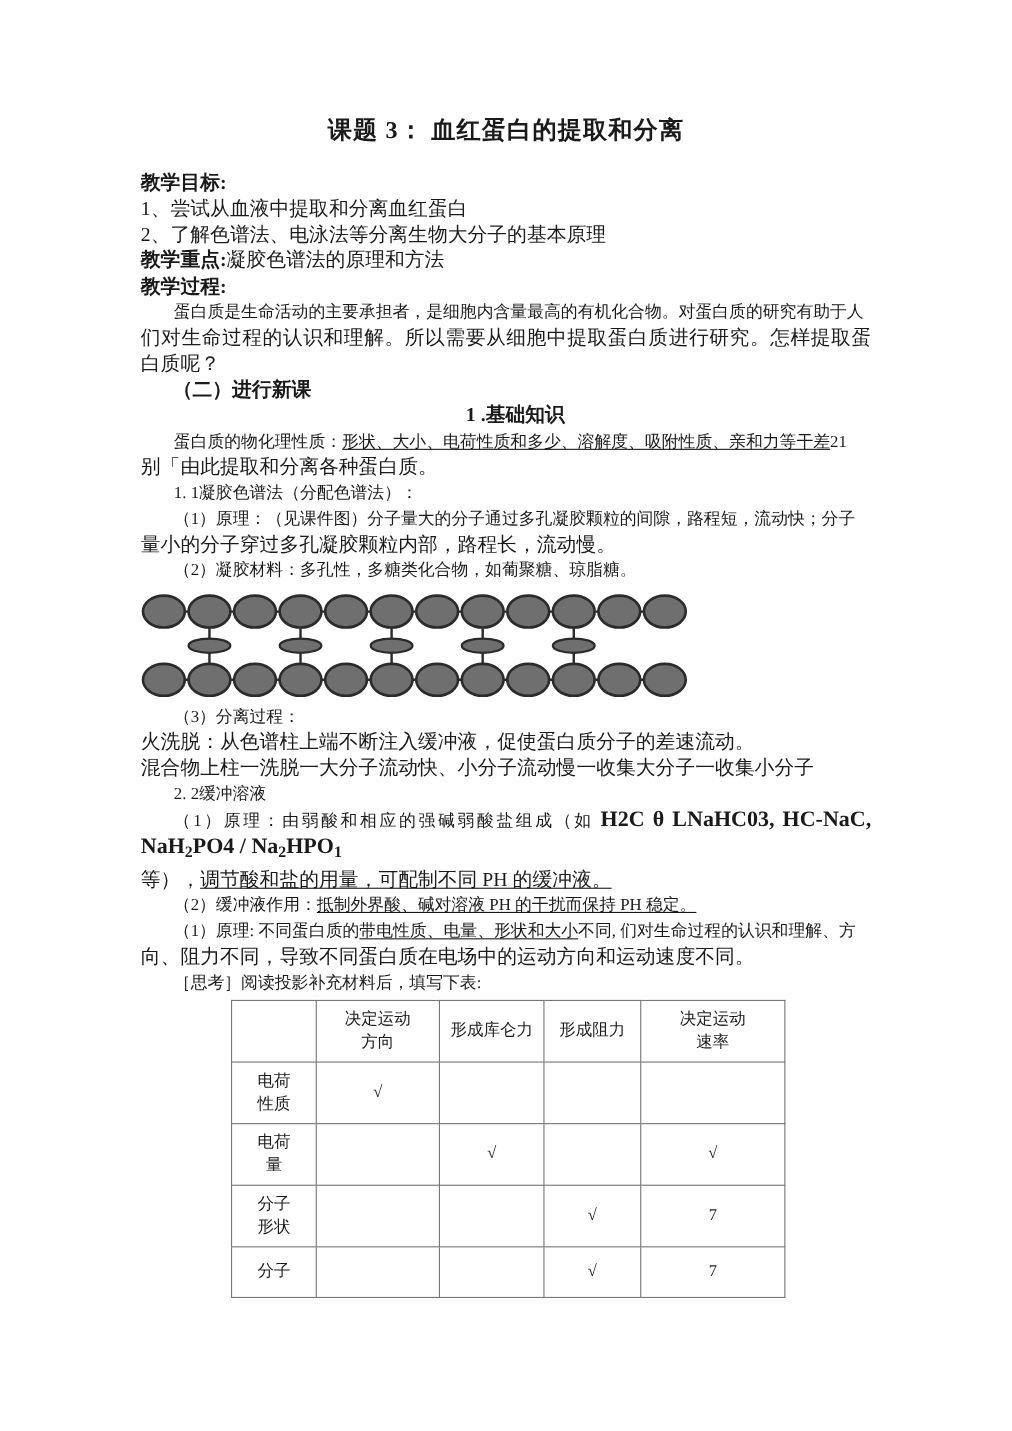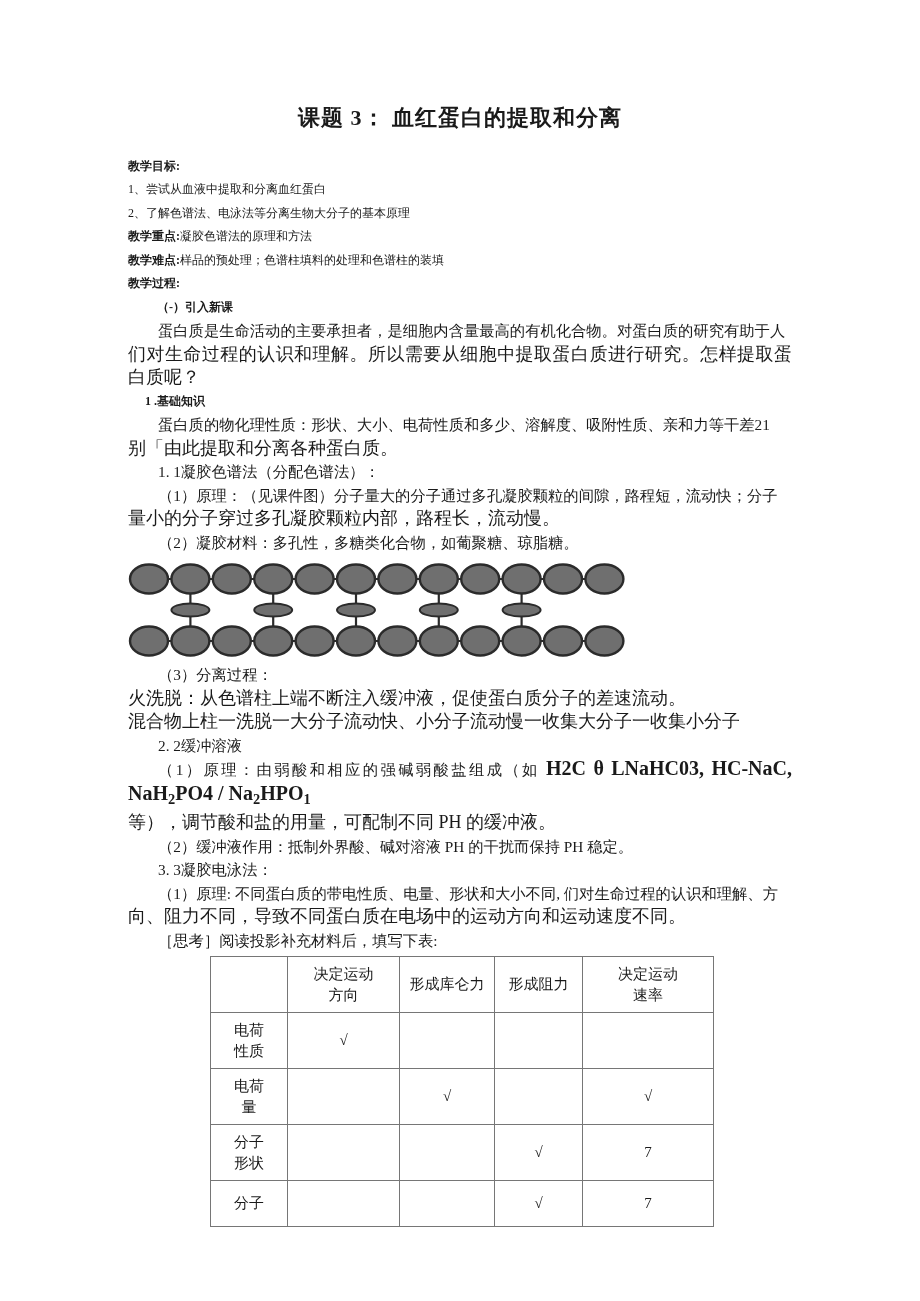--- a/index.html
+++ b/index.html
@@ -35,43 +35,43 @@
     font-size: 22px;
     font-weight: bold;
     text-align: center;
     letter-spacing: 1px;
     margin: 0 0 22px 0;
     line-height: 1.3;
   }
 
   
   .line {
-    font-size: 12px;
+    font-size: 18px;
     line-height: 23.5px;
     margin: 0;
     white-space: pre-wrap;
   }
   .b { font-weight: bold; }
   .indent1 { text-indent: 0; padding-left: 29px; }
-  .indent2 { text-indent: 0; padding-left: 17px; }
+  .indent2 { text-indent: 0; padding-left: 17px; text-align: center; }
   .para {
     font-size: 15.3px;
     line-height: 23.5px;
     margin: 0;
     text-indent: 30px;
     text-align: justify;
   }
   .para-cont {
     font-size: 18px;
     line-height: 23.5px;
     margin: 0;
     text-indent: 0;
     text-align: justify;
   }
-  .u { text-underline-offset: 2px; }
+  .u { text-decoration: underline; text-underline-offset: 2px; }
   .sub { font-size: 0.72em; vertical-align: -0.28em; }
   .formula {
     font-family: "Liberation Serif", serif;
     font-weight: bold;
     font-size: 20px;
   }
 
   
   .gel-figure {
     margin: 9px 0 6px 0;
@@ -118,28 +118,27 @@
   <div class="content">
 
     <h1 class="doc-title">课题 3： 血红蛋白的提取和分离</h1>
 
     <p class="line b">教学目标:</p>
     <p class="line">1、尝试从血液中提取和分离血红蛋白</p>
     <p class="line">2、了解色谱法、电泳法等分离生物大分子的基本原理</p>
 
     <p class="line"><span class="b">教学重点:</span><span>凝胶色谱法的原理和方法</span></p>
 
-    <p class="line"><span class="b">教学难点:</span><span>样品的预处理；色谱柱填料的处理和色谱柱的装填</span></p>
 
     <p class="line b">教学过程:</p>
 
-    <p class="line b indent1">（-）引入新课</p>
     <p class="para">蛋白质是生命活动的主要承担者，是细胞内含量最高的有机化合物。对蛋白质的研究有助于人</p>
     <p class="para-cont">们对生命过程的认识和理解。所以需要从细胞中提取蛋白质进行研究。怎样提取蛋白质呢？</p>
 
+    <p class="line b indent1">（二）进行新课</p>
     <p class="line b indent2">1 .基础知识</p>
 
     <p class="para"><span>蛋白质的物化理性质：</span><span class="u">形状、大小、电荷性质和多少、溶解度、吸附性质、亲和力等干差</span><span>21</span></p>
     <p class="para-cont">别「由此提取和分离各种蛋白质。</p>
 
     <p class="para">1.  1凝胶色谱法（分配色谱法）：</p>
     <p class="para">（1）原理：（见课件图）分子量大的分子通过多孔凝胶颗粒的间隙，路程短，流动快；分子</p>
     <p class="para-cont">量小的分子穿过多孔凝胶颗粒内部，路程长，流动慢。</p>
     <p class="para">（2）凝胶材料：多孔性，多糖类化合物，如葡聚糖、琼脂糖。</p>
 
@@ -215,21 +214,20 @@
     <p class="para-cont">混合物上柱一洗脱一大分子流动快、小分子流动慢一收集大分子一收集小分子</p>
 
     <p class="para">2.  2缓冲溶液</p>
 
     <p class="para"><span>（1）原理：由弱酸和相应的强碱弱酸盐组成（如 </span><span class="formula"><span>H2C θ LNaHC03, HC-NaC, NaH</span><span class="sub">2</span><span>PO4 / Na</span><span class="sub">2</span><span>HPO</span><span class="sub">1</span></span></p>
 
     <p class="para-cont"><span>等），</span><span class="u">调节酸和盐的用量，可配制不同 PH 的缓冲液。</span></p>
 
     <p class="para"><span>（2）缓冲液作用：</span><span class="u">抵制外界酸、碱对溶液 PH 的干扰而保持 PH 稳定。</span></p>
 
-    <p class="para">3.  3凝胶电泳法：</p>
 
     <p class="para"><span>（1）原理: 不同蛋白质的</span><span class="u">带电性质、电量、形状和大小</span><span>不同, 们对生命过程的认识和理解、方</span></p>
     <p class="para-cont">向、阻力不同，导致不同蛋白质在电场中的运动方向和运动速度不同。</p>
 
     <p class="para">［思考］阅读投影补充材料后，填写下表:</p>
 
     <div class="table-wrap">
       <table class="think-table">
         <colgroup>
           <col class="c0">

